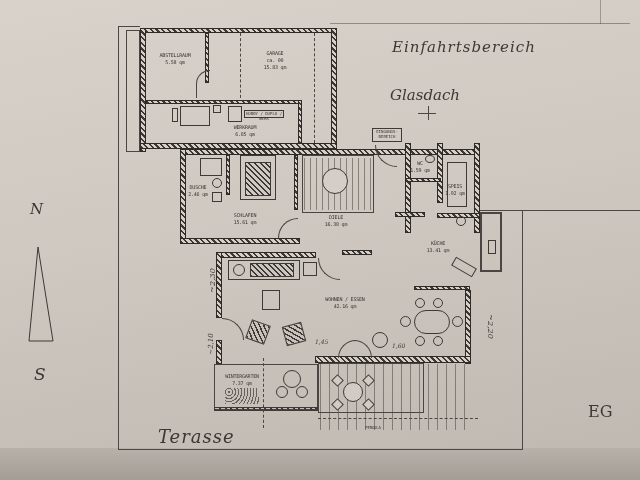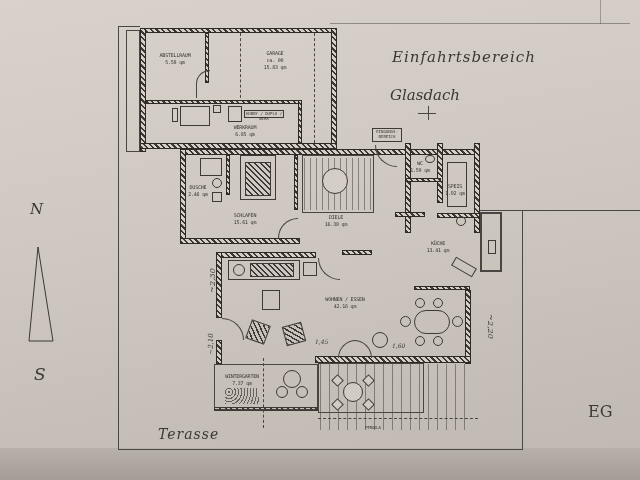--- a/index.html
+++ b/index.html
@@ -96,21 +96,21 @@
   <span>HOBBY / DUPLO / WERK</span>
 </div>
 <div class="room-label" style="left:225px;top:124px;width:40px;">
   <div>WERKRAUM</div>
   <div>6.85 qm</div>
 </div>
 
 <div class="hand" style="left:390px;top:86px;font-size:15px;">Glasdach</div>
 <div class="site-line" style="left:418px;top:113px;width:18px;height:1px;"></div>
 <div class="site-line" style="left:428px;top:106px;width:1px;height:14px;"></div>
-<div class="hand" style="left:392px;top:48px;font-size:15px;letter-spacing:1px;">Einfahrtsbereich</div>
+<div class="hand" style="left:392px;top:38px;font-size:15px;letter-spacing:1px;">Einfahrtsbereich</div>
 
 <div class="label-box" style="left:372px;top:128px;width:30px;height:14px;">
   <span>EINGANGS-BEREICH</span>
 </div>
 
 <div class="wall" style="left:180px;top:149px;width:300px;height:6px;"></div>
 <div class="wall" style="left:180px;top:149px;width:6px;height:95px;"></div>
 <div class="wall" style="left:226px;top:155px;width:4px;height:40px;"></div>
 <div class="wall" style="left:294px;top:155px;width:4px;height:55px;"></div>
 <div class="wall" style="left:180px;top:238px;width:120px;height:6px;"></div>
@@ -223,20 +223,20 @@
 <div class="thin" style="left:318px;top:363px;width:106px;height:50px;"></div>
 <div style="position:absolute;left:320px;top:364px;width:150px;height:66px;background:repeating-linear-gradient(90deg,#4a4542 0 1px,transparent 1px 9px);opacity:0.55;"></div>
 <div class="dash" style="left:318px;top:418px;width:160px;"></div>
 <div class="circle" style="left:343px;top:382px;width:20px;height:20px;background:#d2cbc3;"></div>
 <div class="furn" style="left:333px;top:376px;width:9px;height:9px;transform:rotate(45deg);background:#d2cbc3;"></div>
 <div class="furn" style="left:364px;top:376px;width:9px;height:9px;transform:rotate(45deg);background:#d2cbc3;"></div>
 <div class="furn" style="left:333px;top:400px;width:9px;height:9px;transform:rotate(45deg);background:#d2cbc3;"></div>
 <div class="furn" style="left:364px;top:400px;width:9px;height:9px;transform:rotate(45deg);background:#d2cbc3;"></div>
 <div class="room-label" style="left:358px;top:424px;width:30px;font-size:4px;">PERGOLA</div>
 
-<div class="hand" style="left:158px;top:426px;font-size:14px;letter-spacing:1px;text-align:right;">Terasse</div>
+<div class="hand" style="left:158px;top:426px;font-size:18px;letter-spacing:1px;text-align:right;">Terasse</div>
 <div class="hand" style="left:588px;top:402px;font-size:16px;font-style:normal;">EG</div>
 
 <div class="hand" style="left:30px;top:200px;font-size:15px;">N</div>
 <svg style="position:absolute;left:26px;top:245px;" width="30" height="100">
   <polygon points="12,2 3,96 27,96" fill="none" stroke="#3b3835" stroke-width="1"></polygon>
 </svg>
 <div class="hand" style="left:34px;top:364px;font-size:17px;">S</div>
 
 </body></html>

